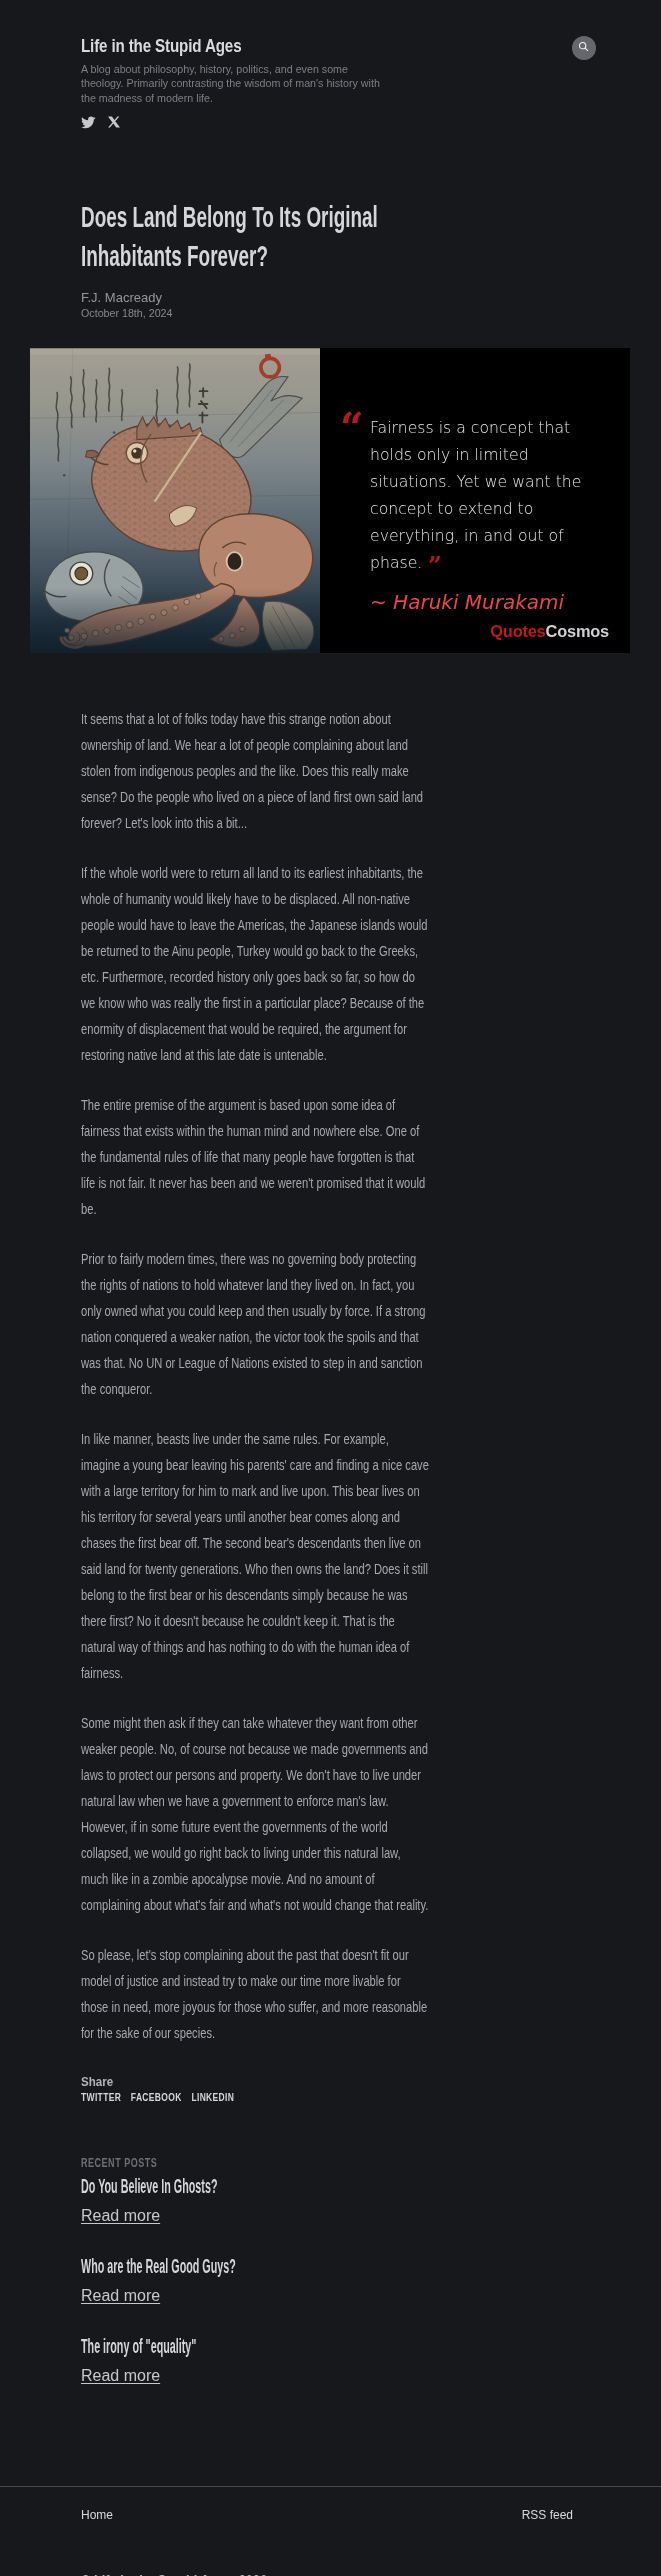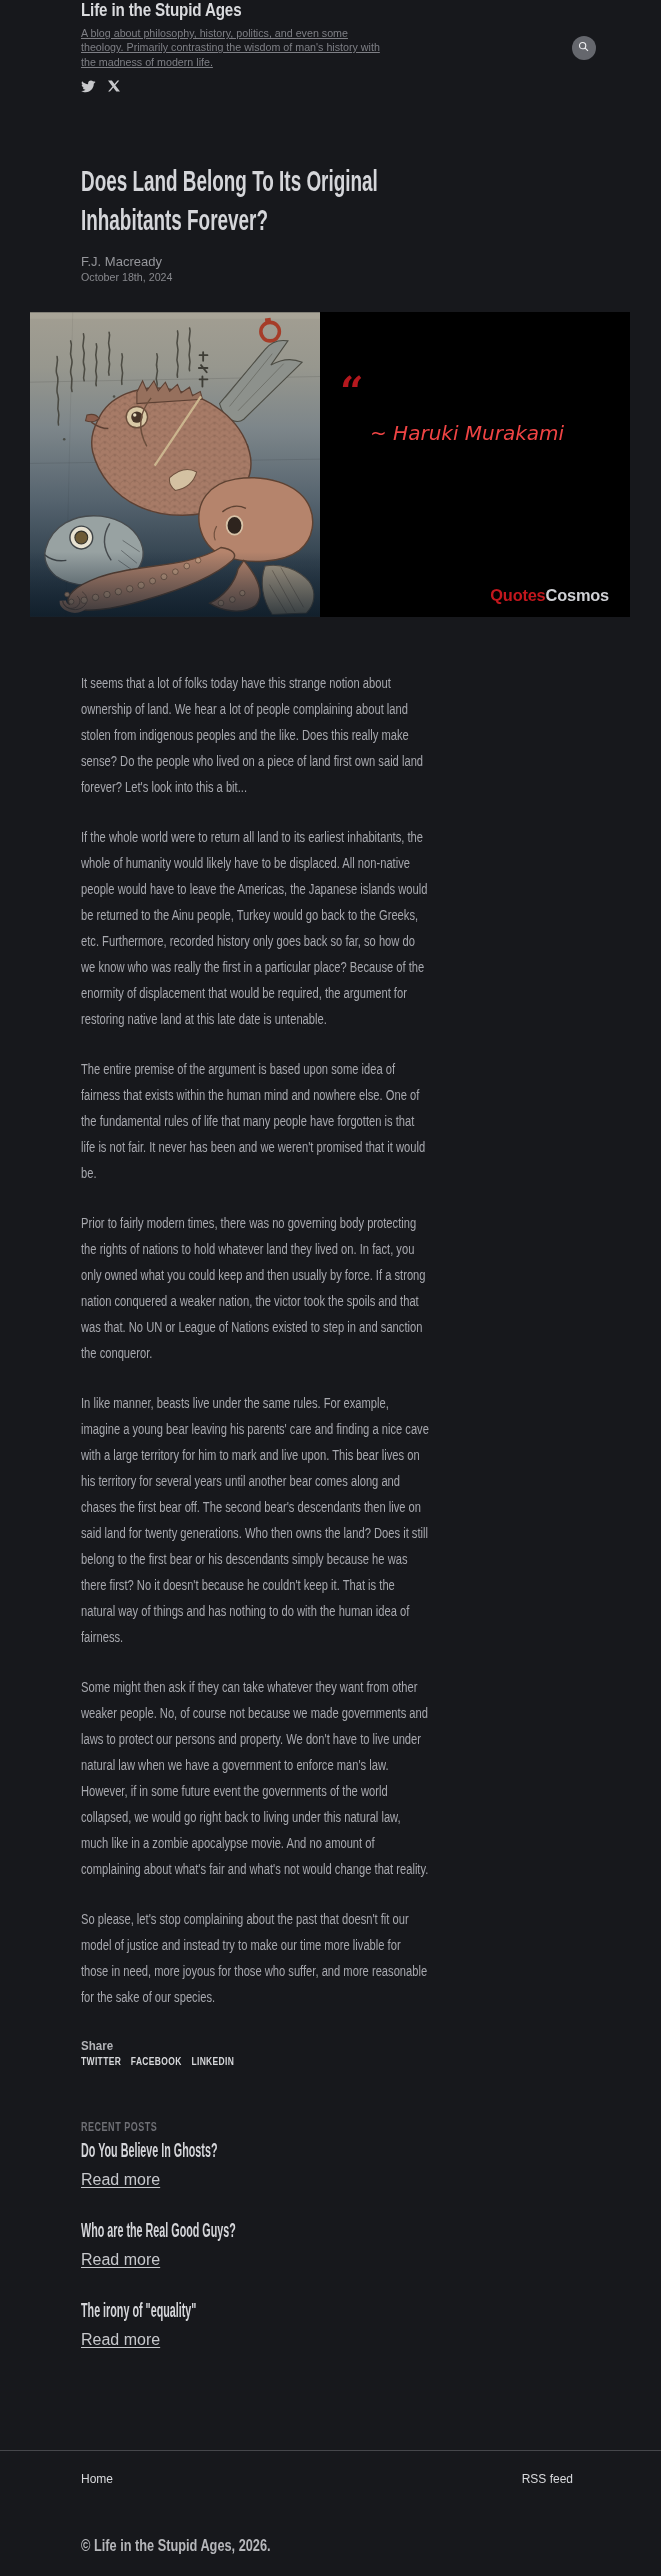--- a/index.html
+++ b/index.html
@@ -10,23 +10,23 @@
 
   
   .sx80{transform:scaleX(.80);transform-origin:0 50%;display:inline-block;white-space:nowrap;}
   .sx63{transform:scaleX(.63);transform-origin:0 0;}
   .sx73{transform:scaleX(.73);transform-origin:0 0;}
   .sx52{transform:scaleX(.52);transform-origin:0 50%;display:inline-block;white-space:nowrap;}
   .sx85{transform:scaleX(.85);transform-origin:0 50%;}
   .sx75{transform:scaleX(.75);transform-origin:0 50%;display:inline-block;white-space:nowrap;}
 
   
-  .site-header { position:relative; }
+  .site-header { padding-top:36px; position:relative; }
   .site-title { font-size:19px; font-weight:bold; color:#d9dadd; letter-spacing:-0.2px; line-height:19px; }
-  .tagline { margin-top:7.1px; width:311px; font-size:10.7px; line-height:14.3px; color:#7e7f85;text-decoration:underline; }
+  .tagline { margin-top:7.1px; width:311px; font-size:10.7px; line-height:14.3px; color:#7e7f85; }
   .social-row { margin-top:10px; height:14.3px; display:flex; gap:12px; align-items:center; }
   .social-row svg { display:block; }
   .search-btn { position:absolute; top:36px; right:66px; width:24px; height:24px; border-radius:50%;
                 background:#65676d; border:none; display:flex; align-items:center; justify-content:center; cursor:pointer; }
 
   
   .article-title { margin-top:68px; font-size:30px; line-height:39px; font-weight:bold;
                    color:#d5d6da; width:542px; letter-spacing:0; }
   .byline { margin-top:12px; }
   .author { font-size:13px; line-height:14.3px; color:#95969b;margin-top:16px; }
@@ -226,20 +226,21 @@
           <path d="M340 362 L372 420"></path>
             <path d="M352 358 L384 414"></path>
             <path d="M336 382 L360 422"></path>
         </g>
         <rect y="336" width="407" height="91" fill="url(#fade)"></rect>
       </svg>
     </div>
     <div class="quote-card">
       <div class="quote-row">
         <div class="qmark-open">“</div>
+        <div class="quote-text"><span>Fairness is a concept that holds only in limited situations. Yet we want the concept to extend to everything, in and out of phase.</span><span class="qmark-close">”</span></div>
       </div>
       <div class="attribution">~ Haruki Murakami</div>
       <div class="brand"><span class="red">Quotes</span><span class="lt">Cosmos</span></div>
     </div>
   </div>
 
   <div class="body-copy" id="paragraphs">
       <p class="body-para sx73">It seems that a lot of folks today have this strange notion about ownership of land. We hear a lot of people complaining about land stolen from indigenous peoples and the like. Does this really make sense? Do the people who lived on a piece of land first own said land forever? Let's look into this a bit...</p>
       <p class="body-para sx73">If the whole world were to return all land to its earliest inhabitants, the whole of humanity would likely have to be displaced. All non-native people would have to leave the Americas, the Japanese islands would be returned to the Ainu people, Turkey would go back to the Greeks, etc. Furthermore, recorded history only goes back so far, so how do we know who was really the first in a particular place? Because of the enormity of displacement that would be required, the argument for restoring native land at this late date is untenable.</p>
       <p class="body-para sx73">The entire premise of the argument is based upon some idea of fairness that exists within the human mind and nowhere else. One of the fundamental rules of life that many people have forgotten is that life is not fair. It never has been and we weren't promised that it would be.</p>

